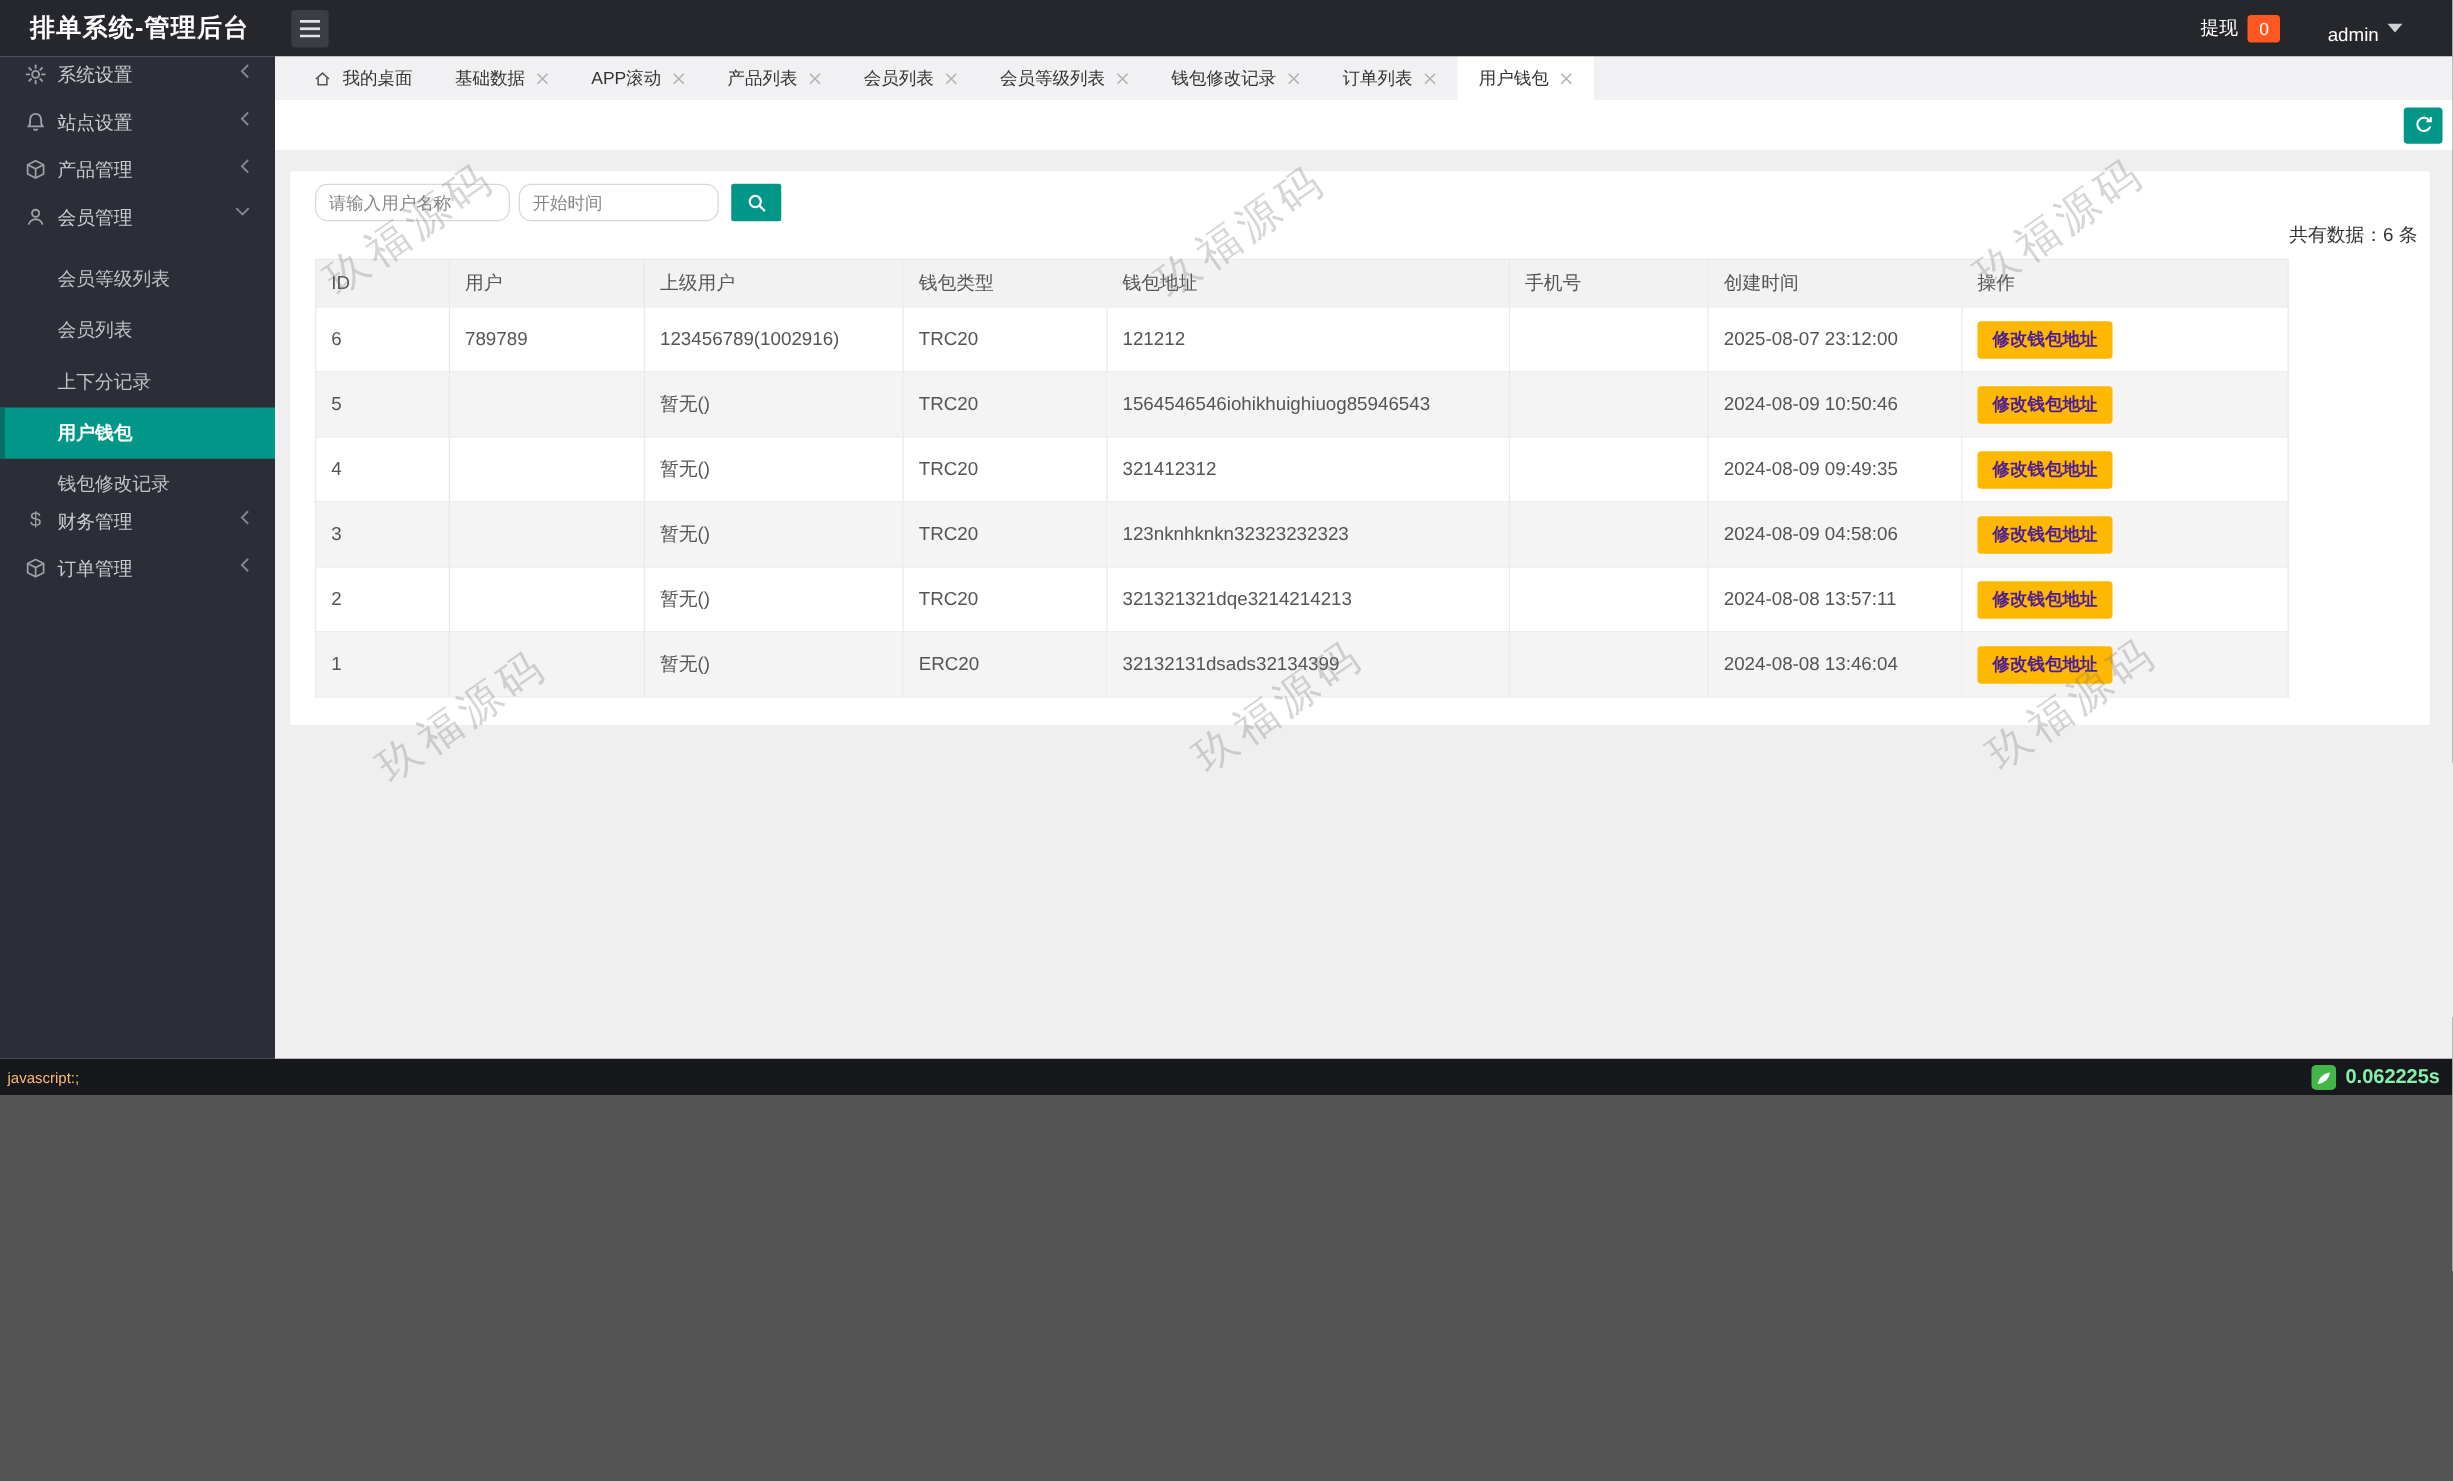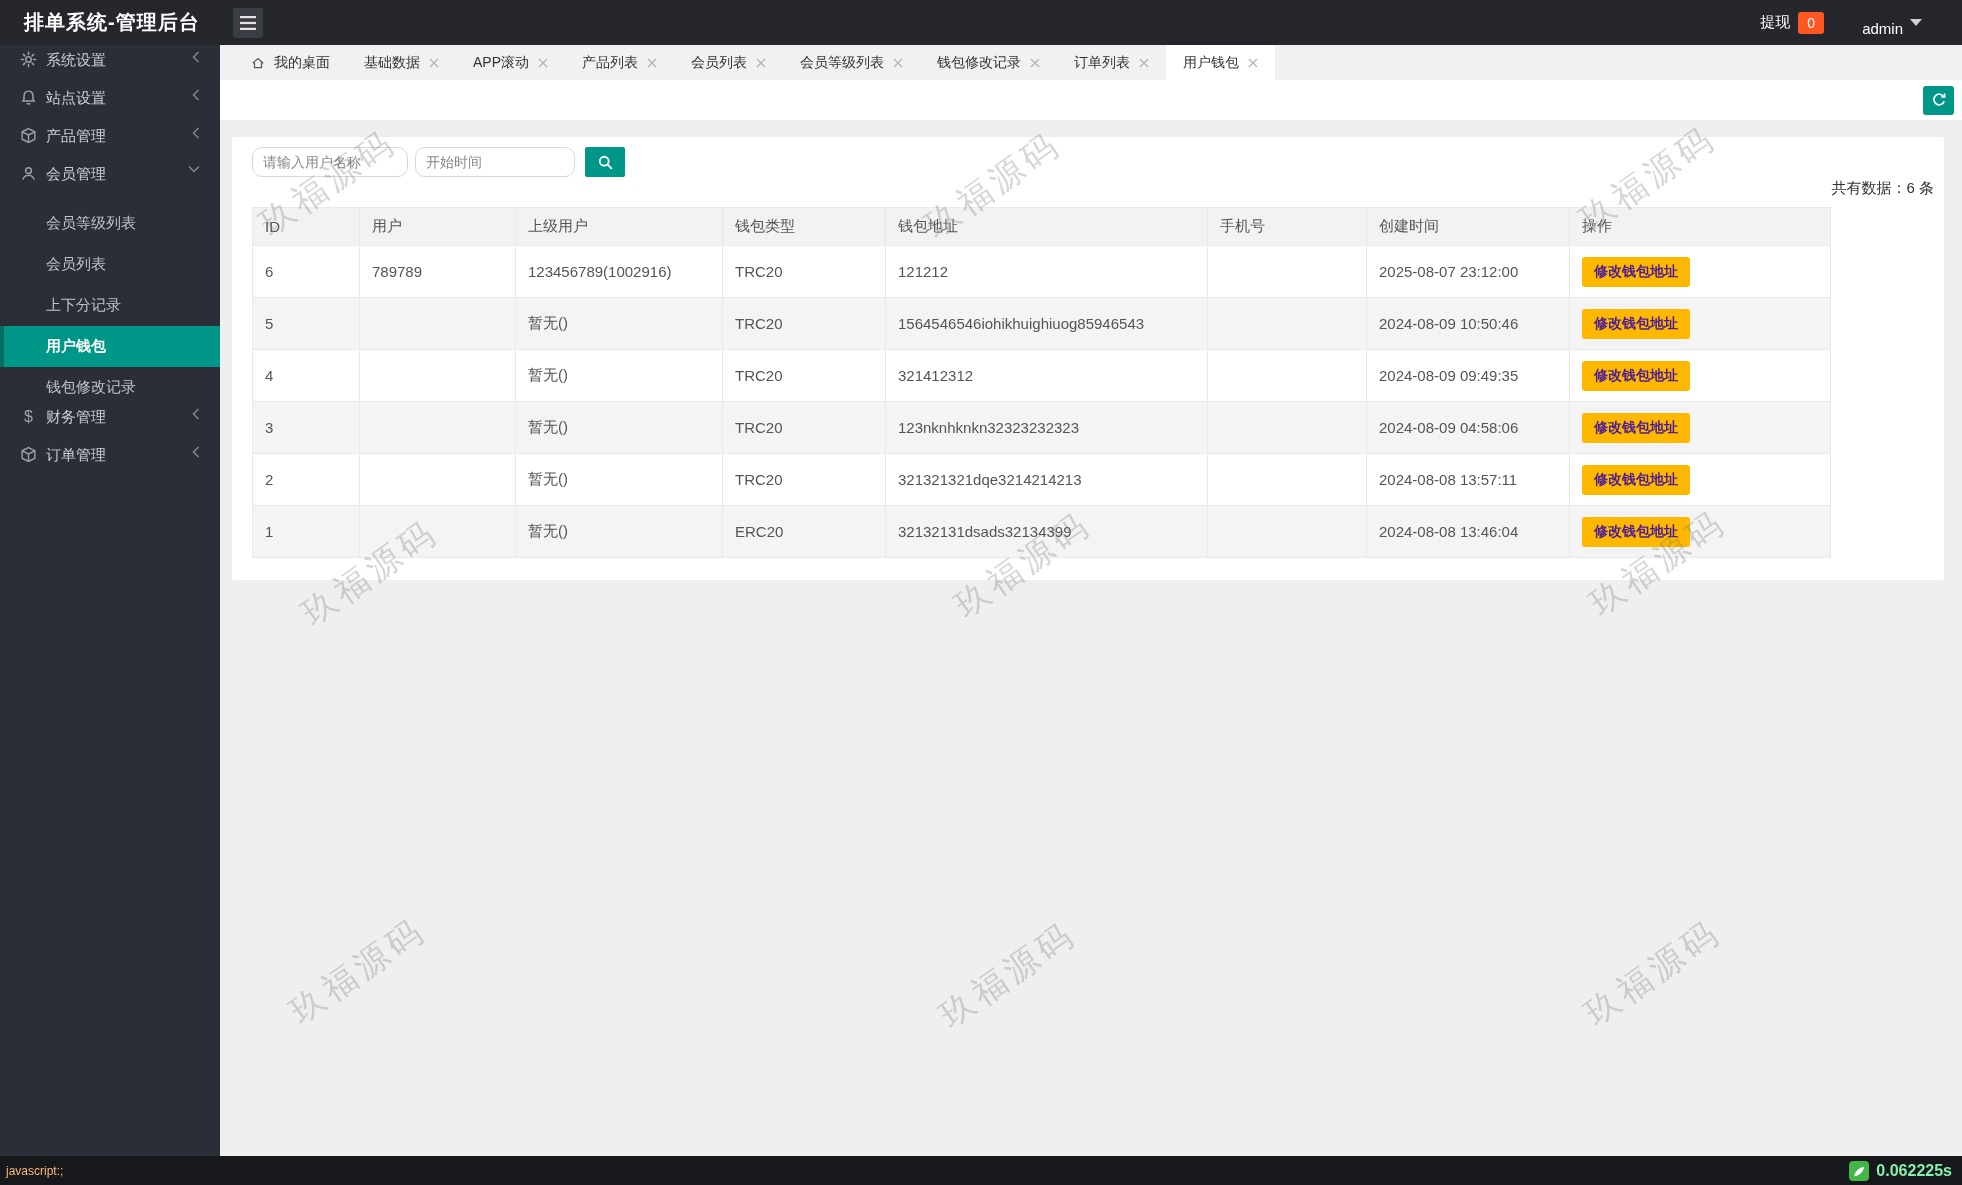--- a/index.html
+++ b/index.html
@@ -1,17 +1,17 @@
 <!DOCTYPE html>
 <html><head>
 <meta charset="utf-8">
 <style>
   * { margin:0; padding:0; box-sizing:border-box; }
   body { background:#555; font-family:"Liberation Sans","DejaVu Sans",sans-serif; }
-  .screen { position:relative; width:1962px; height:1185px; background:#efefef; overflow:hidden; }
+  .screen { position:relative; width:1962px; height:876px; background:#efefef; overflow:hidden; }
 
   
   .topbar { position:absolute; left:0; top:0; right:0; height:45px; background:#25272d;
             display:flex; align-items:center; z-index:40; color:#fff; }
   .topbar-title { width:220px; padding-left:24px; font-size:20px; font-weight:bold; letter-spacing:1px; }
   .hamburger { width:30px; height:30px; margin-left:13px; background:#3a3d44; border:none;
                border-radius:3px; display:flex; align-items:center; justify-content:center; cursor:pointer; }
   .topbar-right { margin-left:auto; display:flex; align-items:center; padding-right:40px; }
   .withdraw-label { font-size:15px; color:#fff; cursor:pointer; }
   .withdraw-badge { background:#ff5722; color:#fff; font-size:14px; border-radius:3px;

